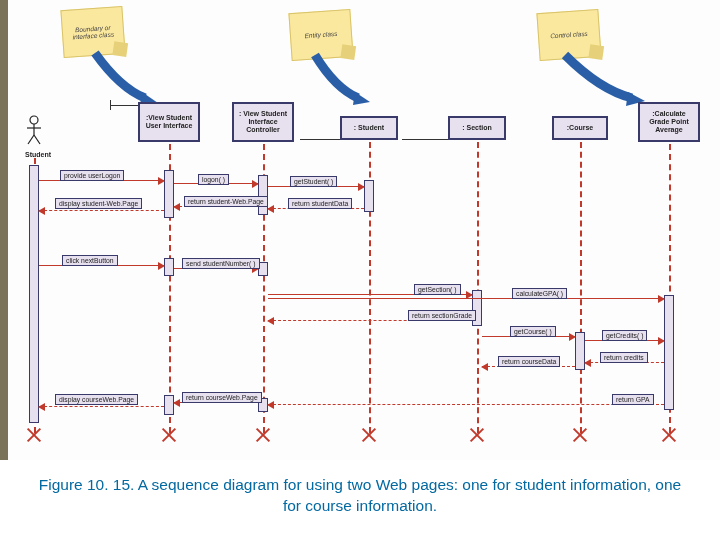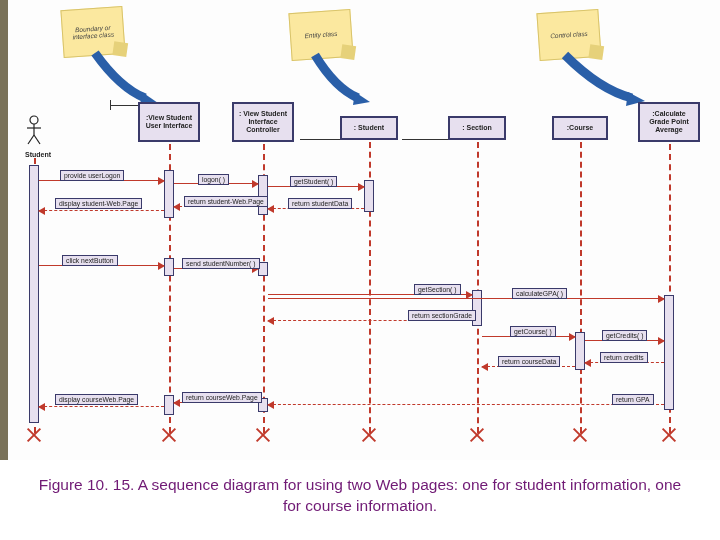--- a/index.html
+++ b/index.html
@@ -28,21 +28,21 @@
   .arrowhead-r { position: absolute; right: -1px; top: -4px; border-left: 7px solid #c0392b; border-top: 4px solid transparent; border-bottom: 4px solid transparent; }
   .arrowhead-l { position: absolute; left: -1px; top: -4px; border-right: 7px solid #c0392b; border-top: 4px solid transparent; border-bottom: 4px solid transparent; }
   
   .msg-label { position: absolute; font-size: 6.8px; color: #222; background: #e7e0ef; border: 1px solid #3a3a6a; padding: 1px 3px; white-space: nowrap; }
   
   .destroy { position: absolute; width: 14px; height: 14px; }
   .destroy::before, .destroy::after { content: ""; position: absolute; left: 6px; top: -2px; width: 2px; height: 18px; background: #c0392b; }
   .destroy::before { transform: rotate(45deg); }
   .destroy::after { transform: rotate(-45deg); }
   
-  .caption { position: absolute; left: 0; right: 0; top: 475px; text-align: center; font-size: 15.5px; color: #701a75; line-height: 1.35; padding: 0 30px; }
+  .caption { position: absolute; left: 0; right: 0; top: 475px; text-align: center; font-size: 15.5px; color: #0369a1; line-height: 1.35; padding: 0 30px; }
   
   .phase-line { position: absolute; height: 0; border-top: 1px solid #333; }
   .phase-tick { position: absolute; width: 0; height: 10px; border-left: 1px solid #333; }
 </style>
 </head>
 <body>
 
 <div class="diagram-area">
   <div class="sidebar-accent"></div>
 

